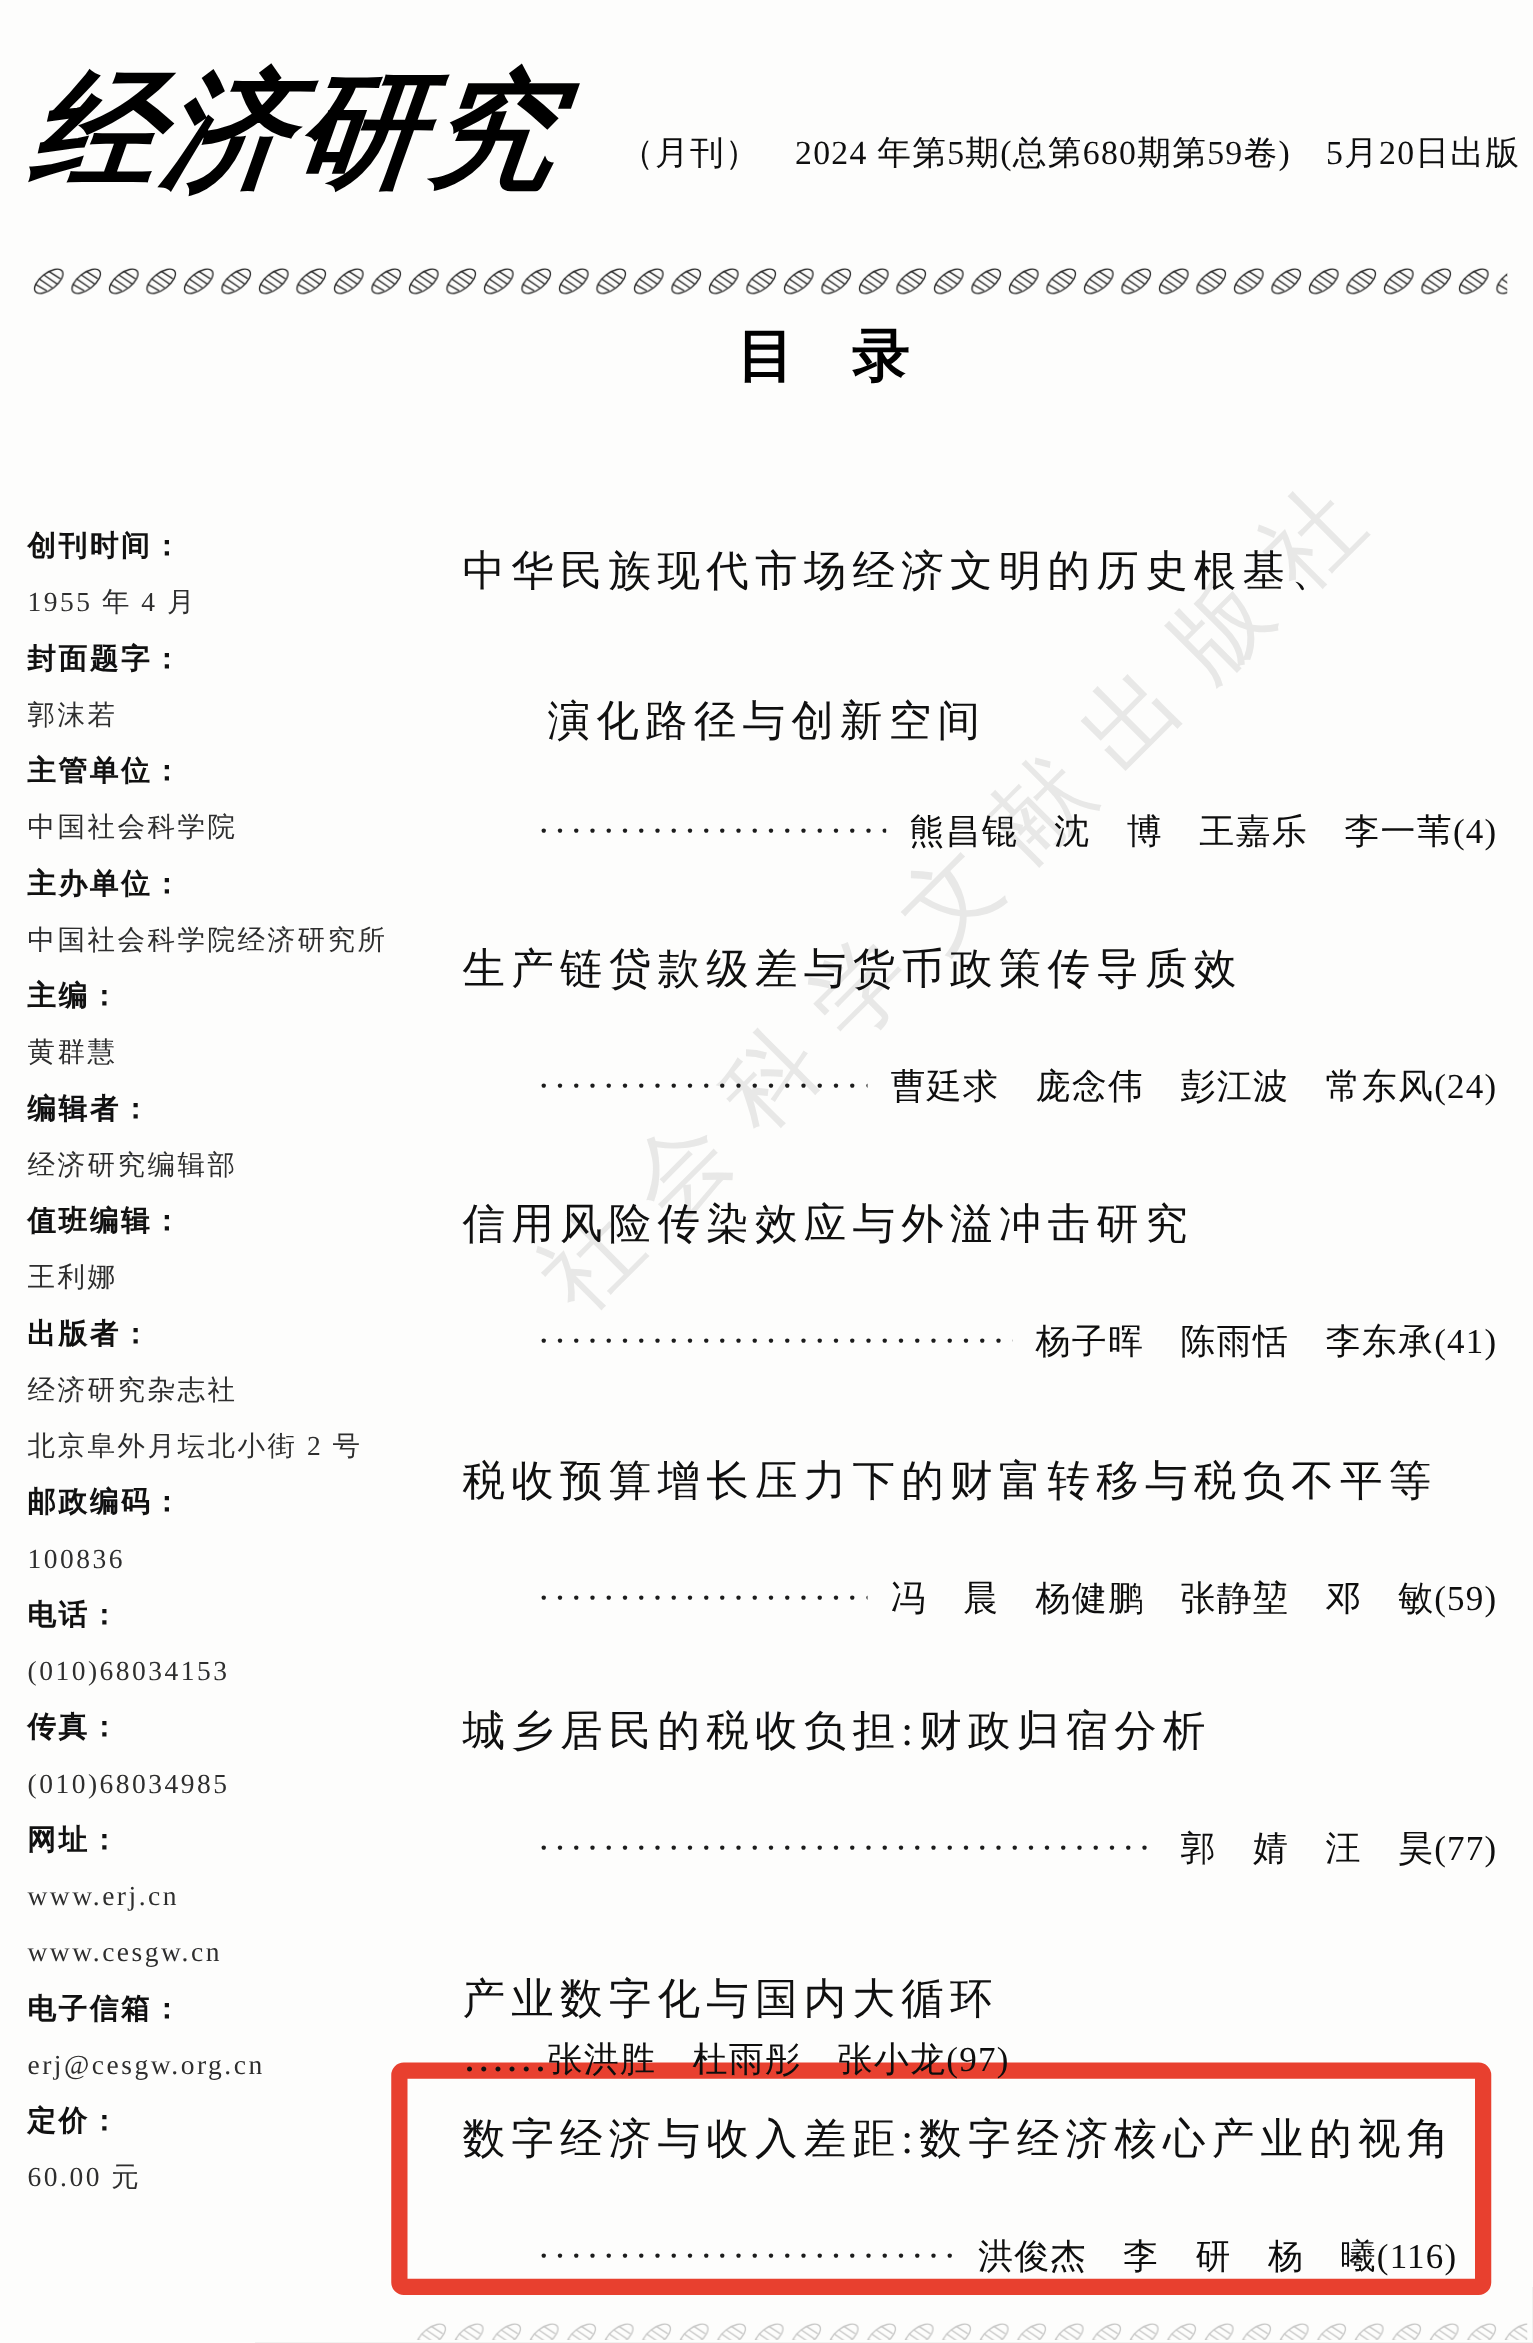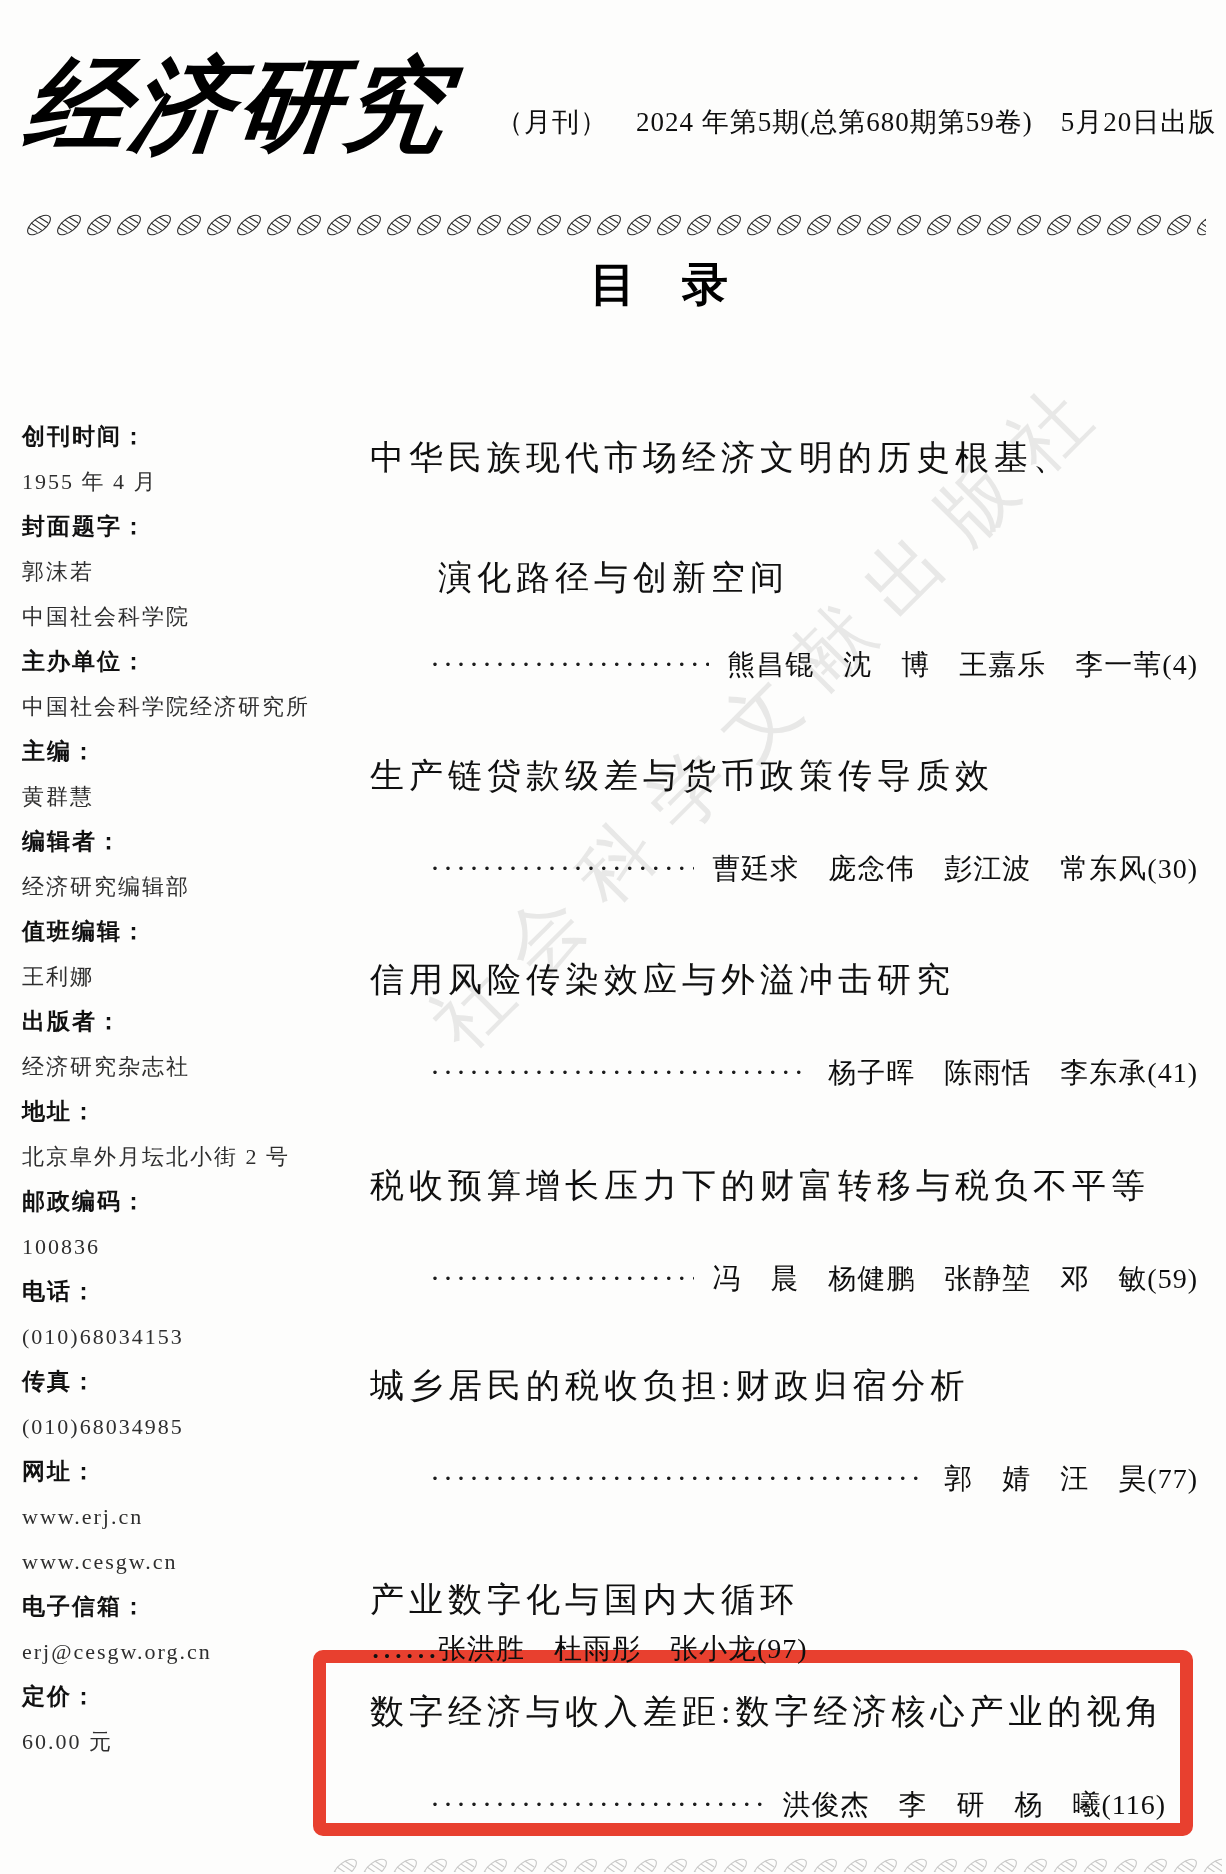--- a/index.html
+++ b/index.html
@@ -123,20 +123,21 @@
     <div class="sb-label">创刊时间：</div>
   <div class="sb-value">1955 年 4 月</div>
       </div>
 
   <div class="sb-item">
     <div class="sb-label">封面题字：</div>
   <div class="sb-value">郭沫若</div>
       </div>
 
   <div class="sb-item">
+    <div class="sb-label">主管单位：</div>
   <div class="sb-value">中国社会科学院</div>
       </div>
 
   <div class="sb-item">
     <div class="sb-label">主办单位：</div>
   <div class="sb-value">中国社会科学院经济研究所</div>
       </div>
 
   <div class="sb-item">
     <div class="sb-label">主编：</div>
@@ -152,21 +153,20 @@
     <div class="sb-label">值班编辑：</div>
   <div class="sb-value">王利娜</div>
       </div>
 
   <div class="sb-item">
     <div class="sb-label">出版者：</div>
   <div class="sb-value">经济研究杂志社</div>
       </div>
 
   <div class="sb-item">
-    <div class="sb-label">地址：</div>
   <div class="sb-value">北京阜外月坛北小街 2 号</div>
       </div>
 
   <div class="sb-item">
     <div class="sb-label">邮政编码：</div>
   <div class="sb-value">100836</div>
       </div>
 
   <div class="sb-item">
     <div class="sb-label">电话：</div>
@@ -208,21 +208,21 @@
     </div>
   </article>
 
   <article class="article a2">
 
     <div class="titles">
           <div class="title-line l1">生产链贷款级差与货币政策传导质效</div>
         </div>
     <div class="byline-row">
       <span class="leader">························································································································</span>
-      <span class="byline-text">曹廷求　庞念伟　彭江波　常东风(30)</span>
+      <span class="byline-text">曹廷求　庞念伟　彭江波　常东风(24)</span>
     </div>
   </article>
 
   <article class="article a3">
 
     <div class="titles">
           <div class="title-line l1">信用风险传染效应与外溢冲击研究</div>
         </div>
     <div class="byline-row">
       <span class="leader">························································································································</span>

